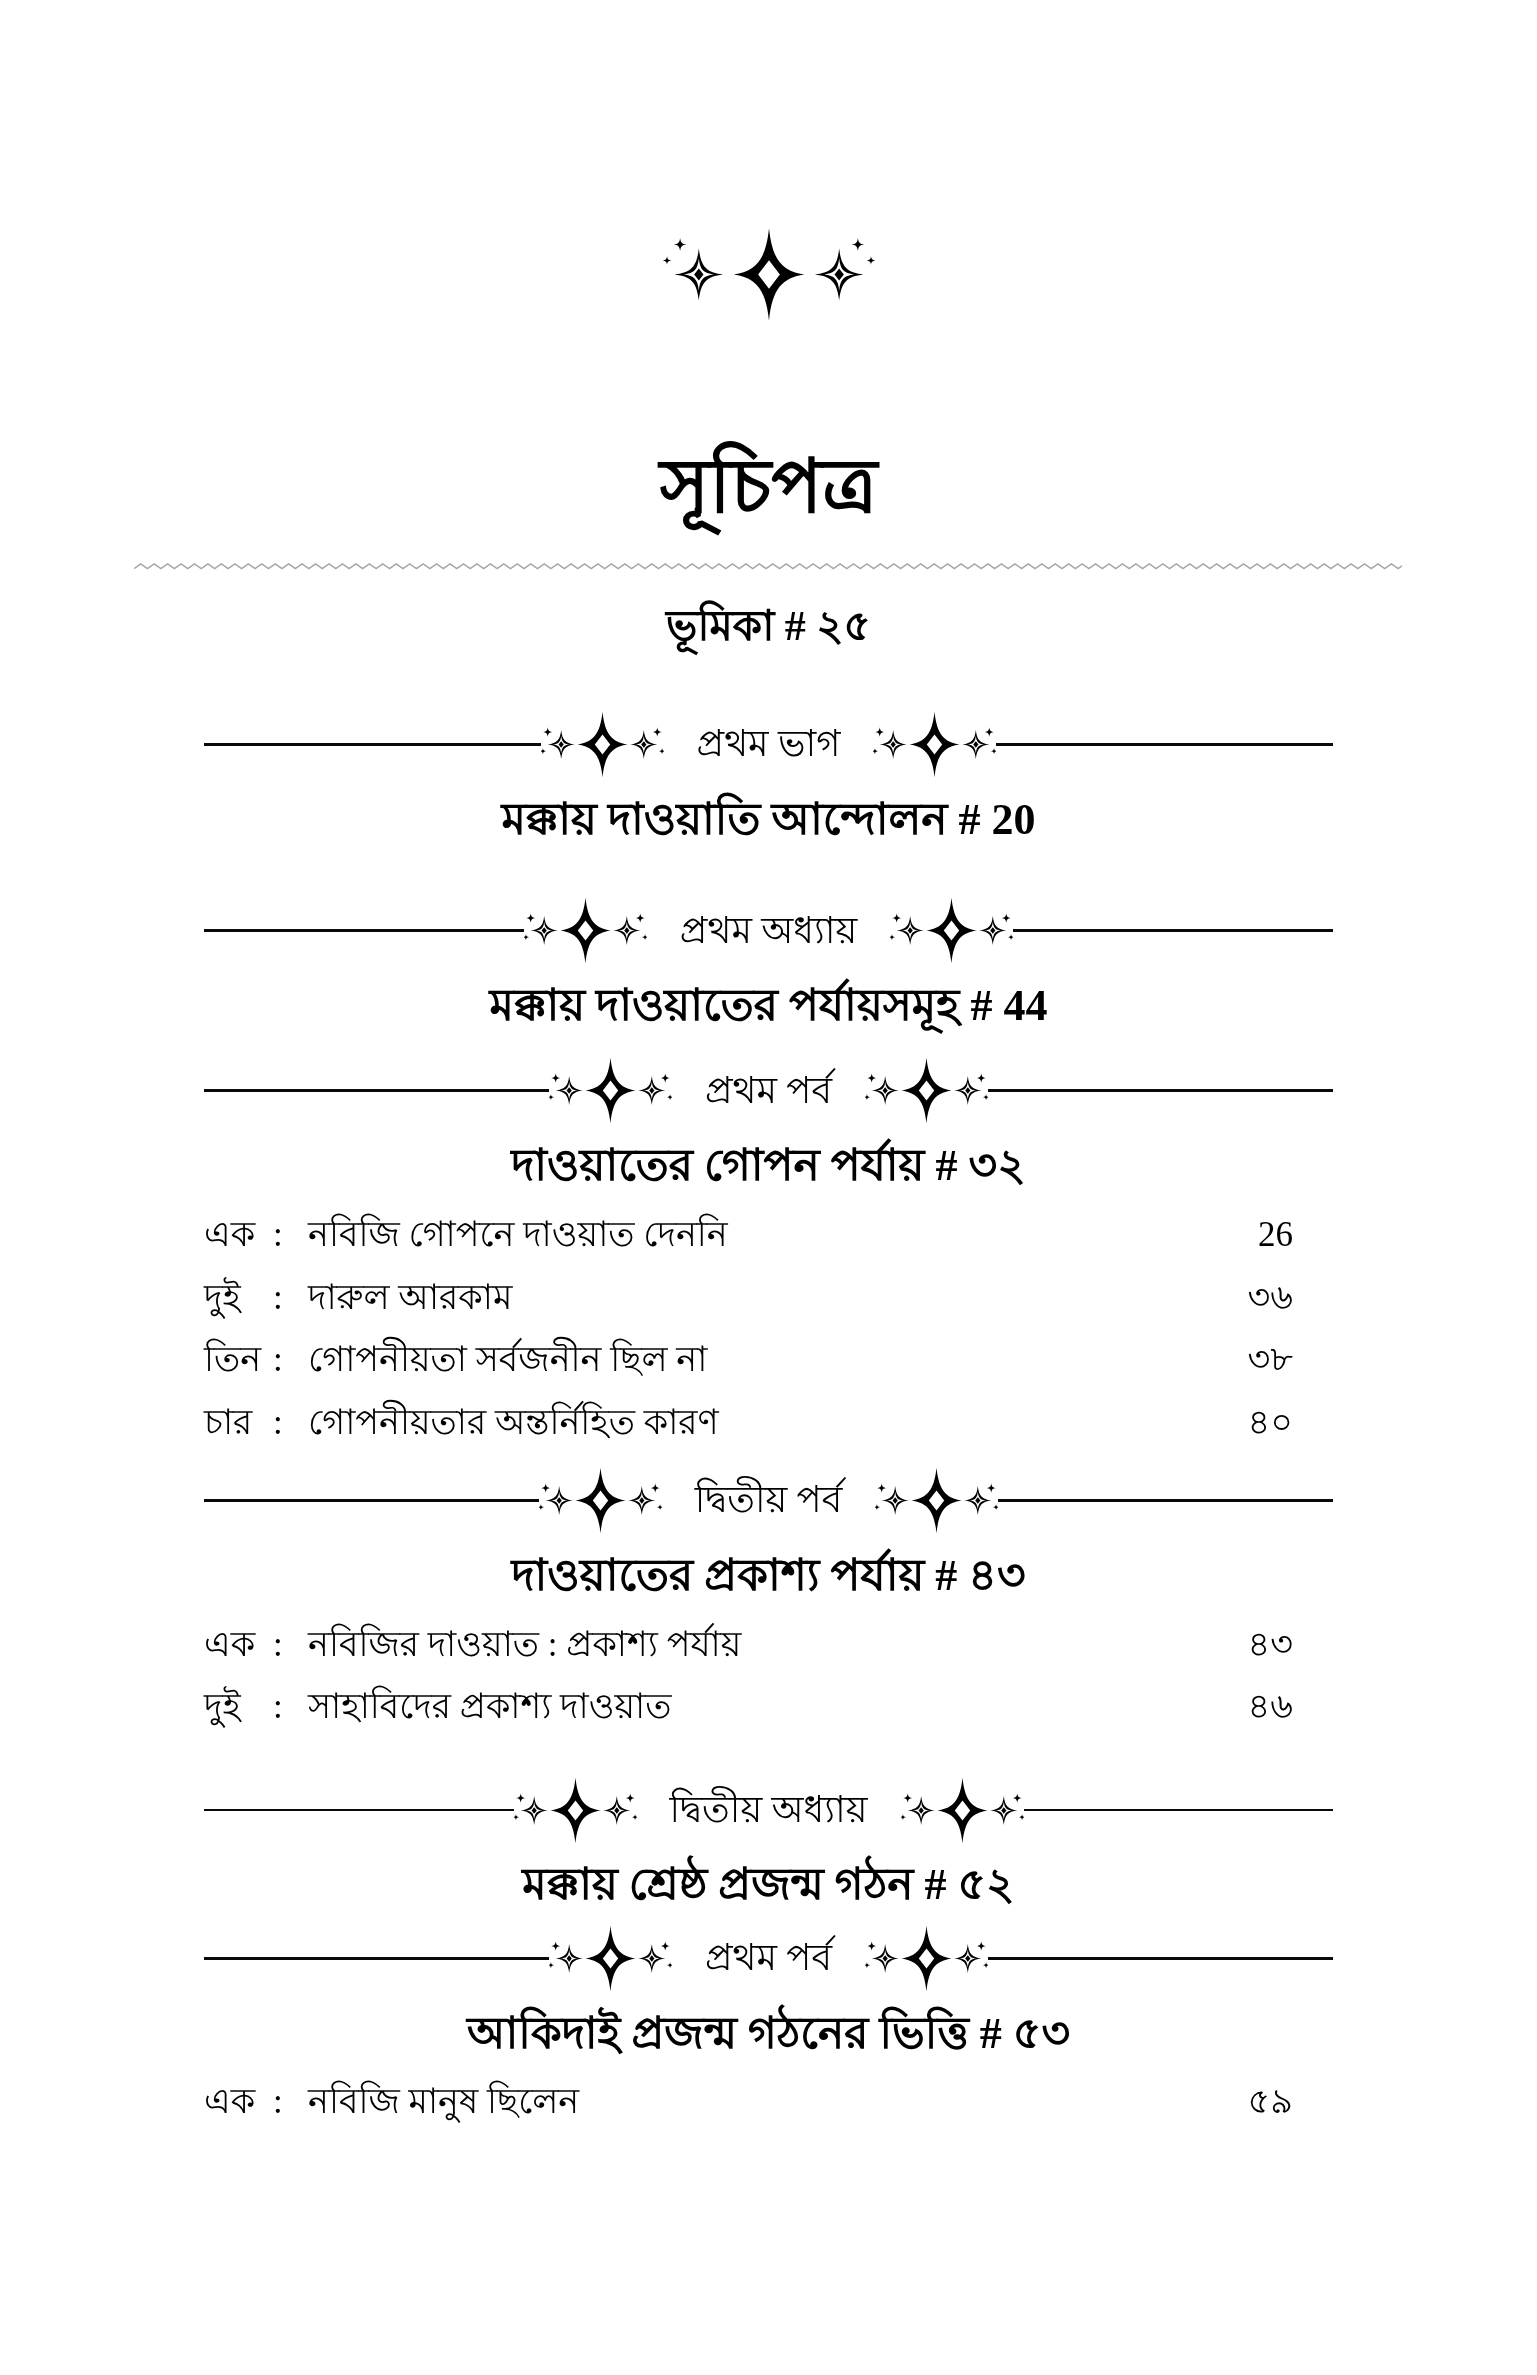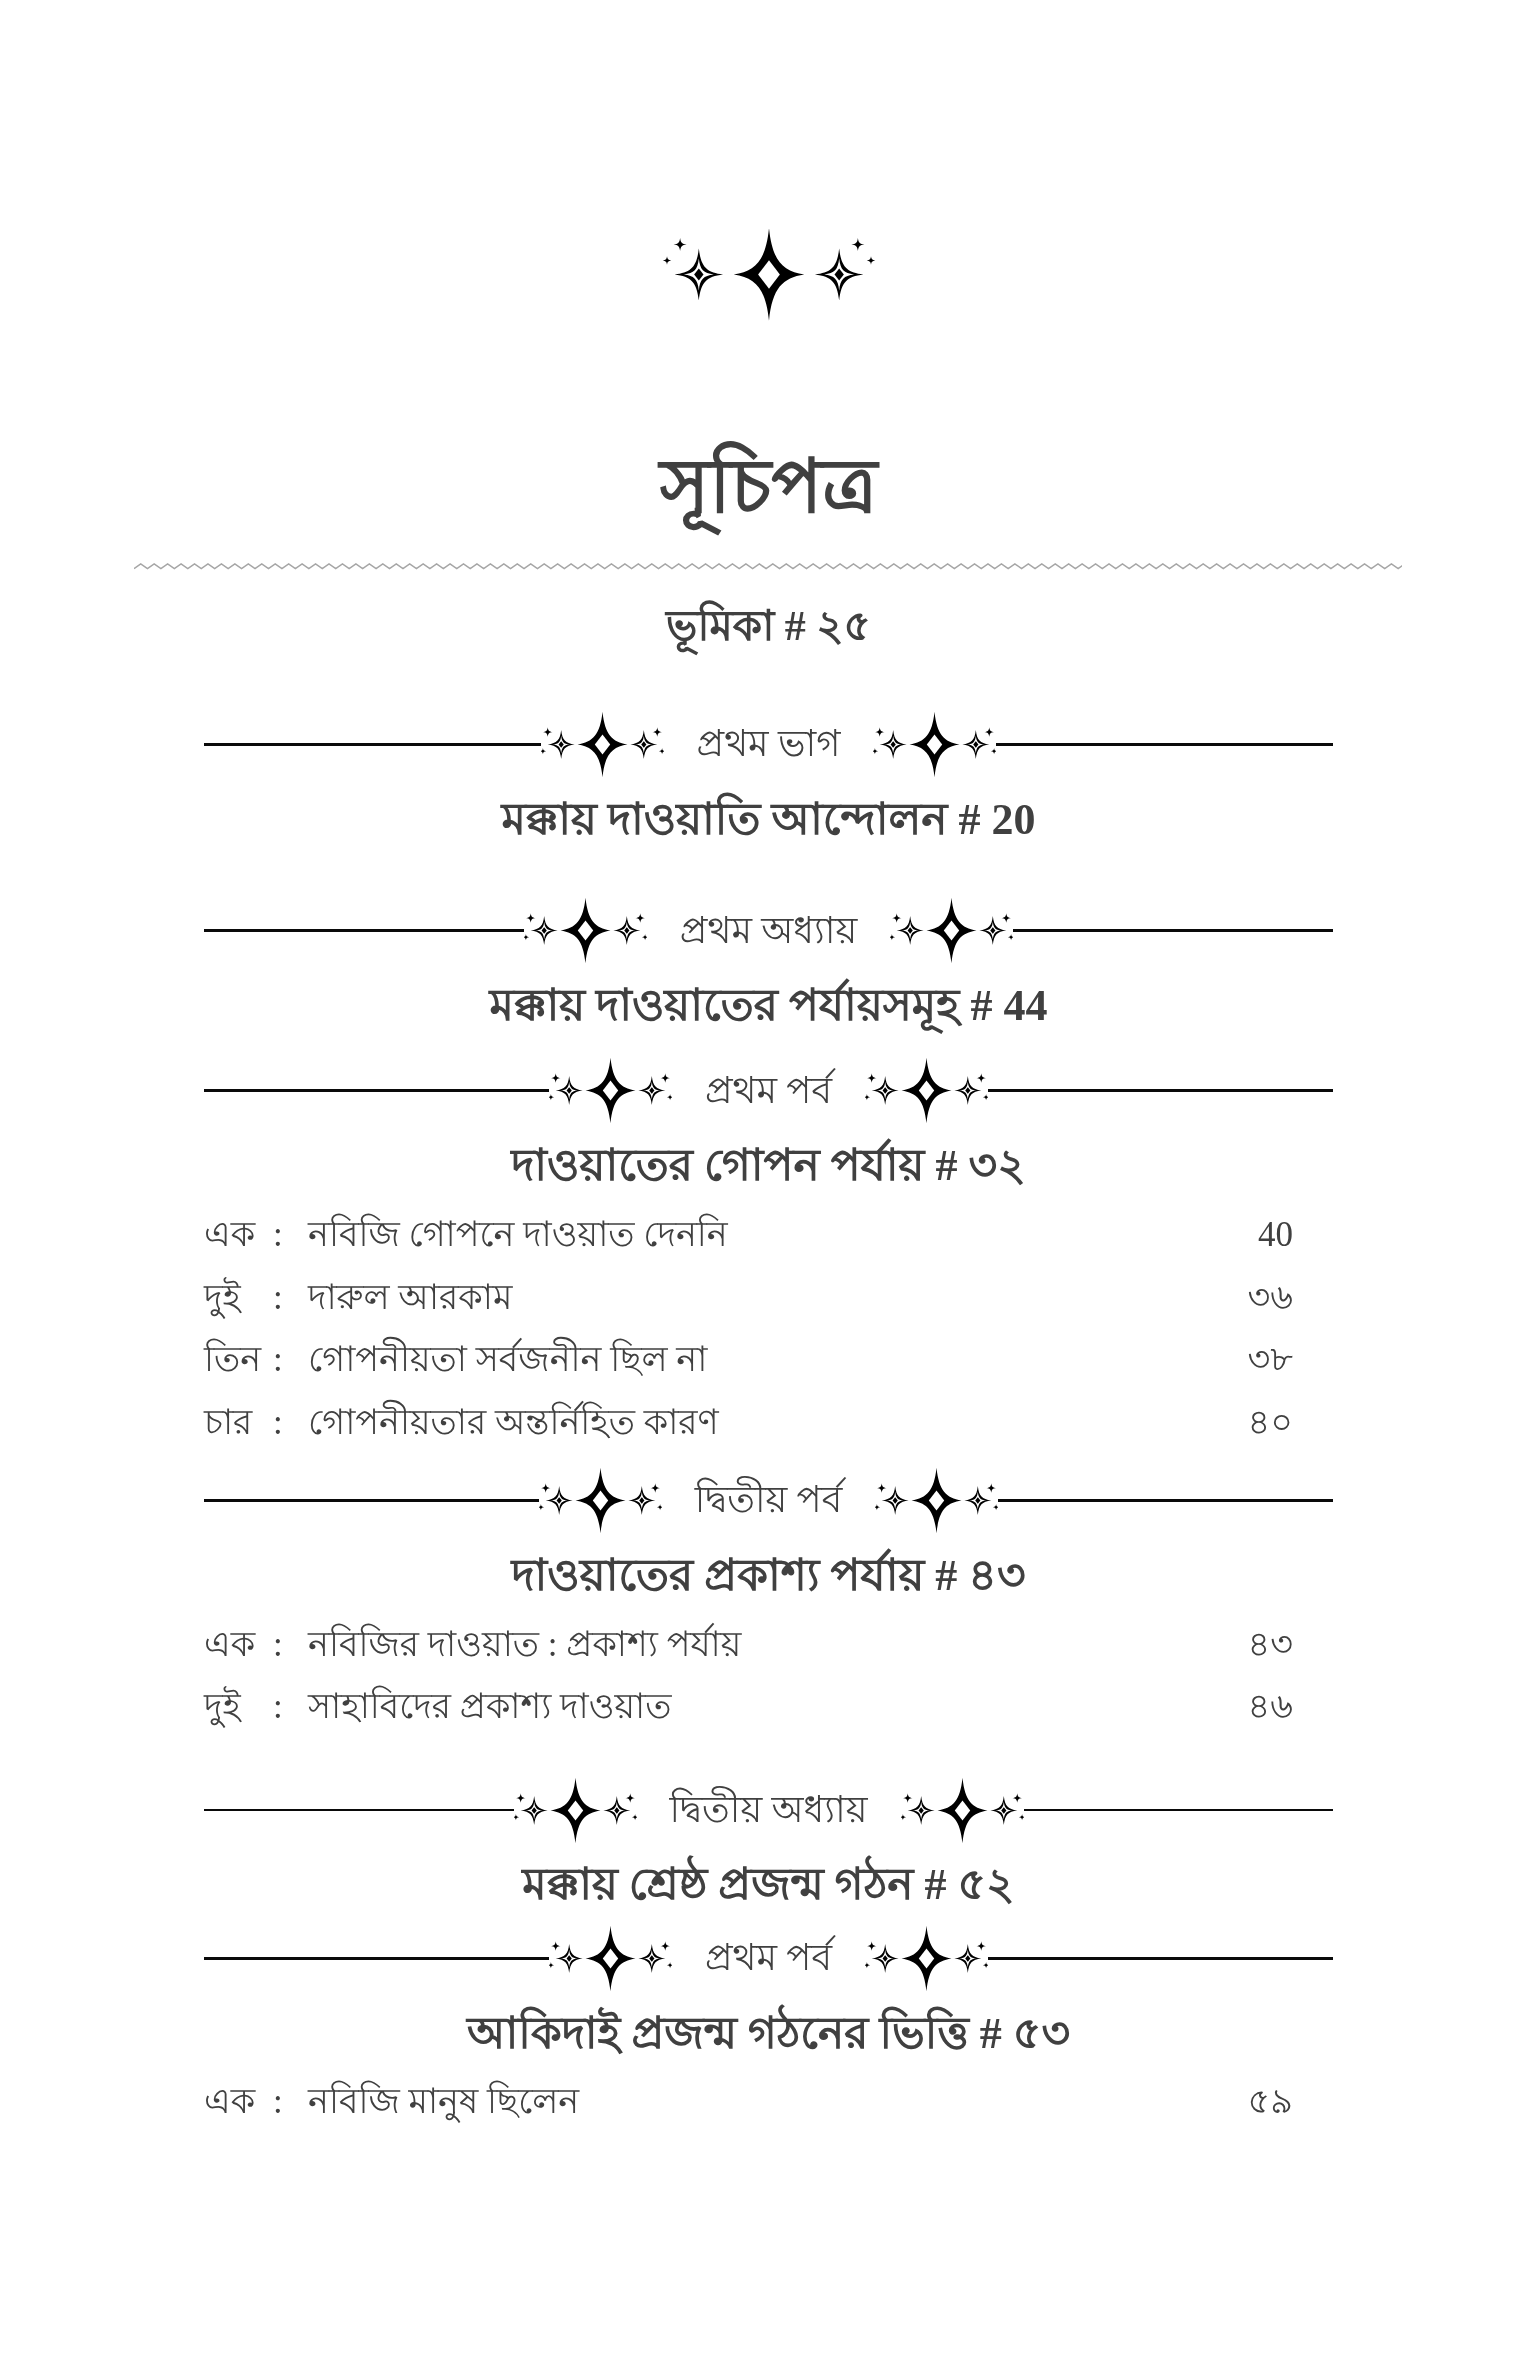--- a/index.html
+++ b/index.html
@@ -2,21 +2,21 @@
 <html lang="bn"><head>
 <meta charset="utf-8">
 <style>
   html,body{margin:0;padding:0;background:#ffffff;}
   .page{
     position:relative;
     width:1537px;
     height:2376px;
     margin:0 auto;
     background:#ffffff;
-    color:#404040;
+    color:#000000;
     font-family:"Liberation Serif","DejaVu Serif",serif;
     overflow:hidden;
   }
   
   .orn-top{
     margin-top:209px;
     text-align:center;
   }
   .orn-top svg{width:240px;height:131px;vertical-align:top;}
   
@@ -175,21 +175,21 @@
         </svg>
       <span class="rule"></span>
     </div>
     <h2 class="heading">দাওয়াতের গোপন পর্যায় # ৩২</h2>
 
     <div class="items">
       <div class="item">
         <span class="item-label">এক</span>
         <span class="item-sep">:</span>
         <span class="item-title">নবিজি গোপনে দাওয়াত দেননি</span>
-        <span class="item-page">40</span>
+        <span class="item-page">26</span>
       </div>
       <div class="item">
         <span class="item-label">দুই</span>
         <span class="item-sep">:</span>
         <span class="item-title">দারুল আরকাম</span>
         <span class="item-page">৩৬</span>
       </div>
       <div class="item">
         <span class="item-label">তিন</span>
         <span class="item-sep">:</span>

